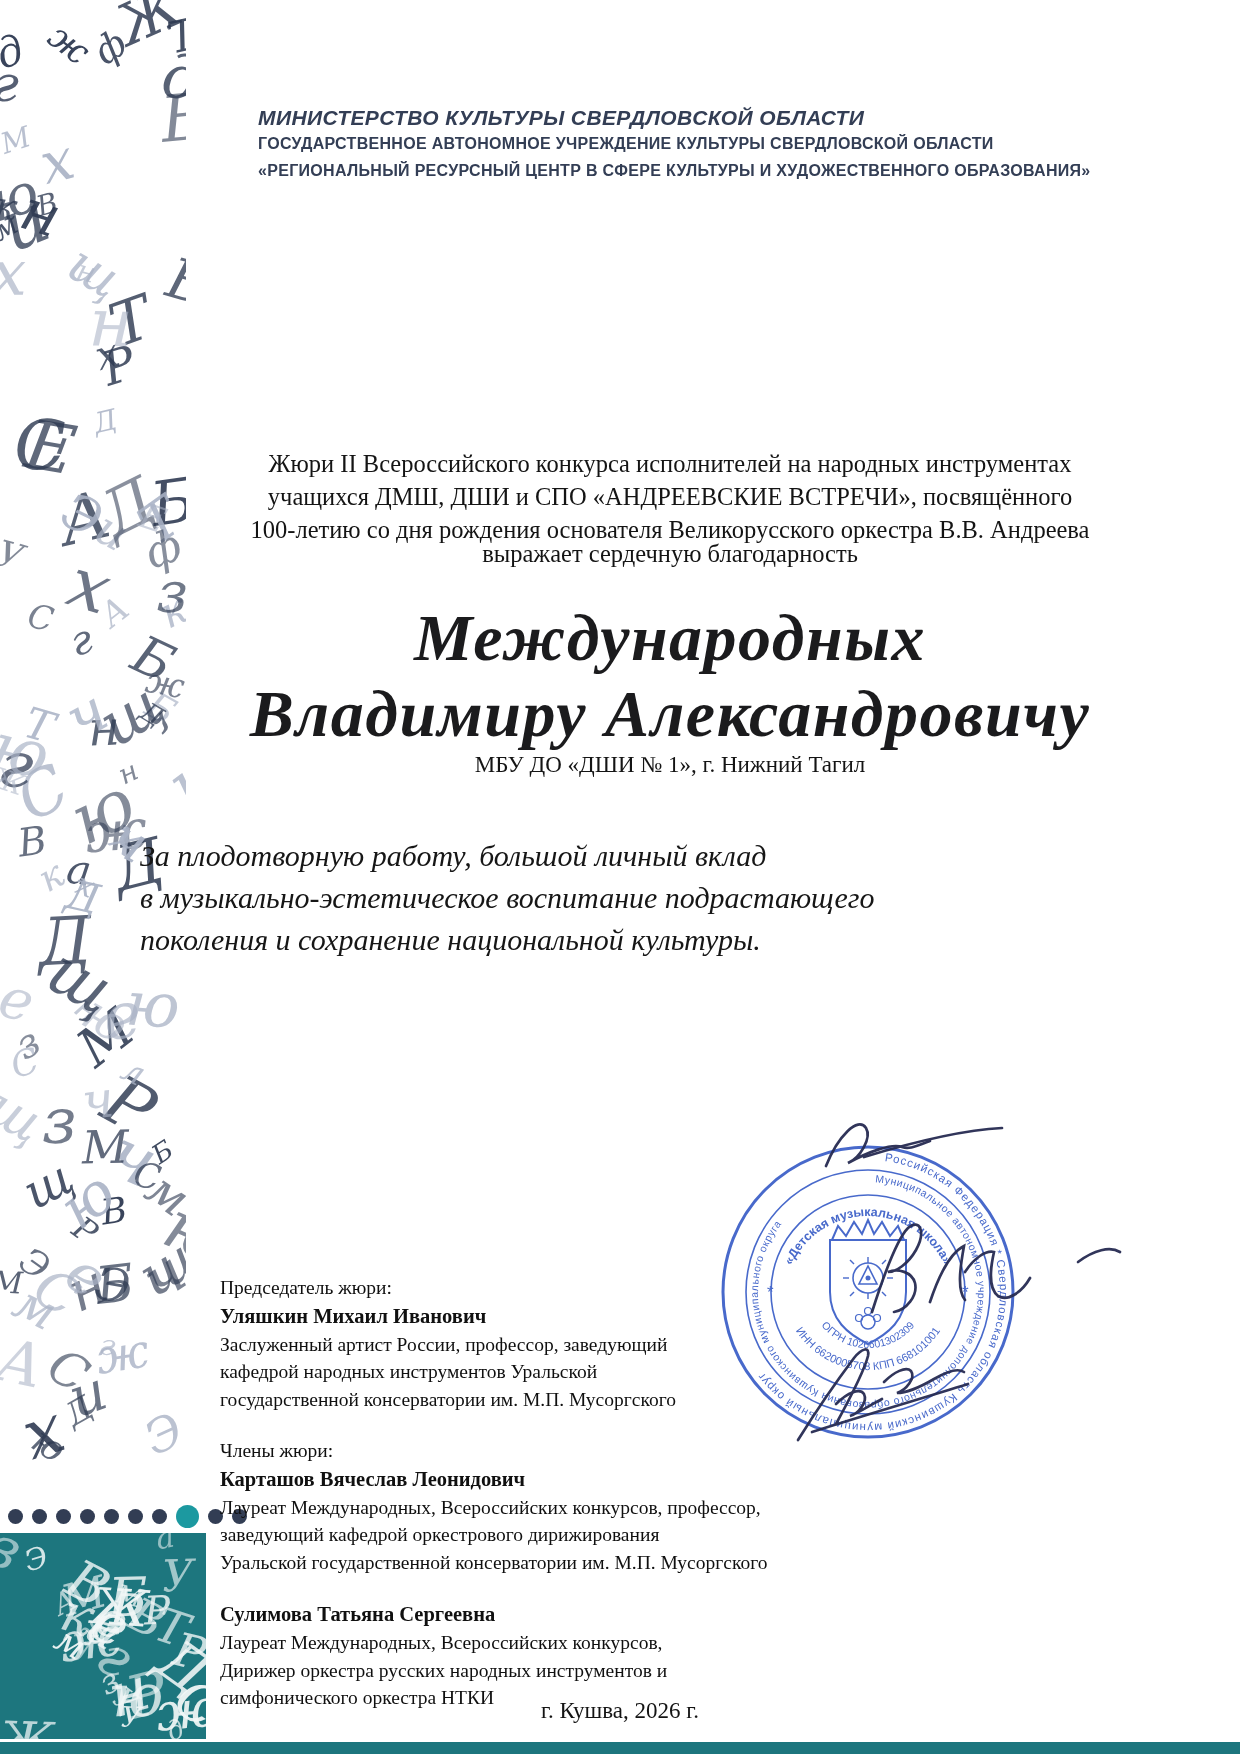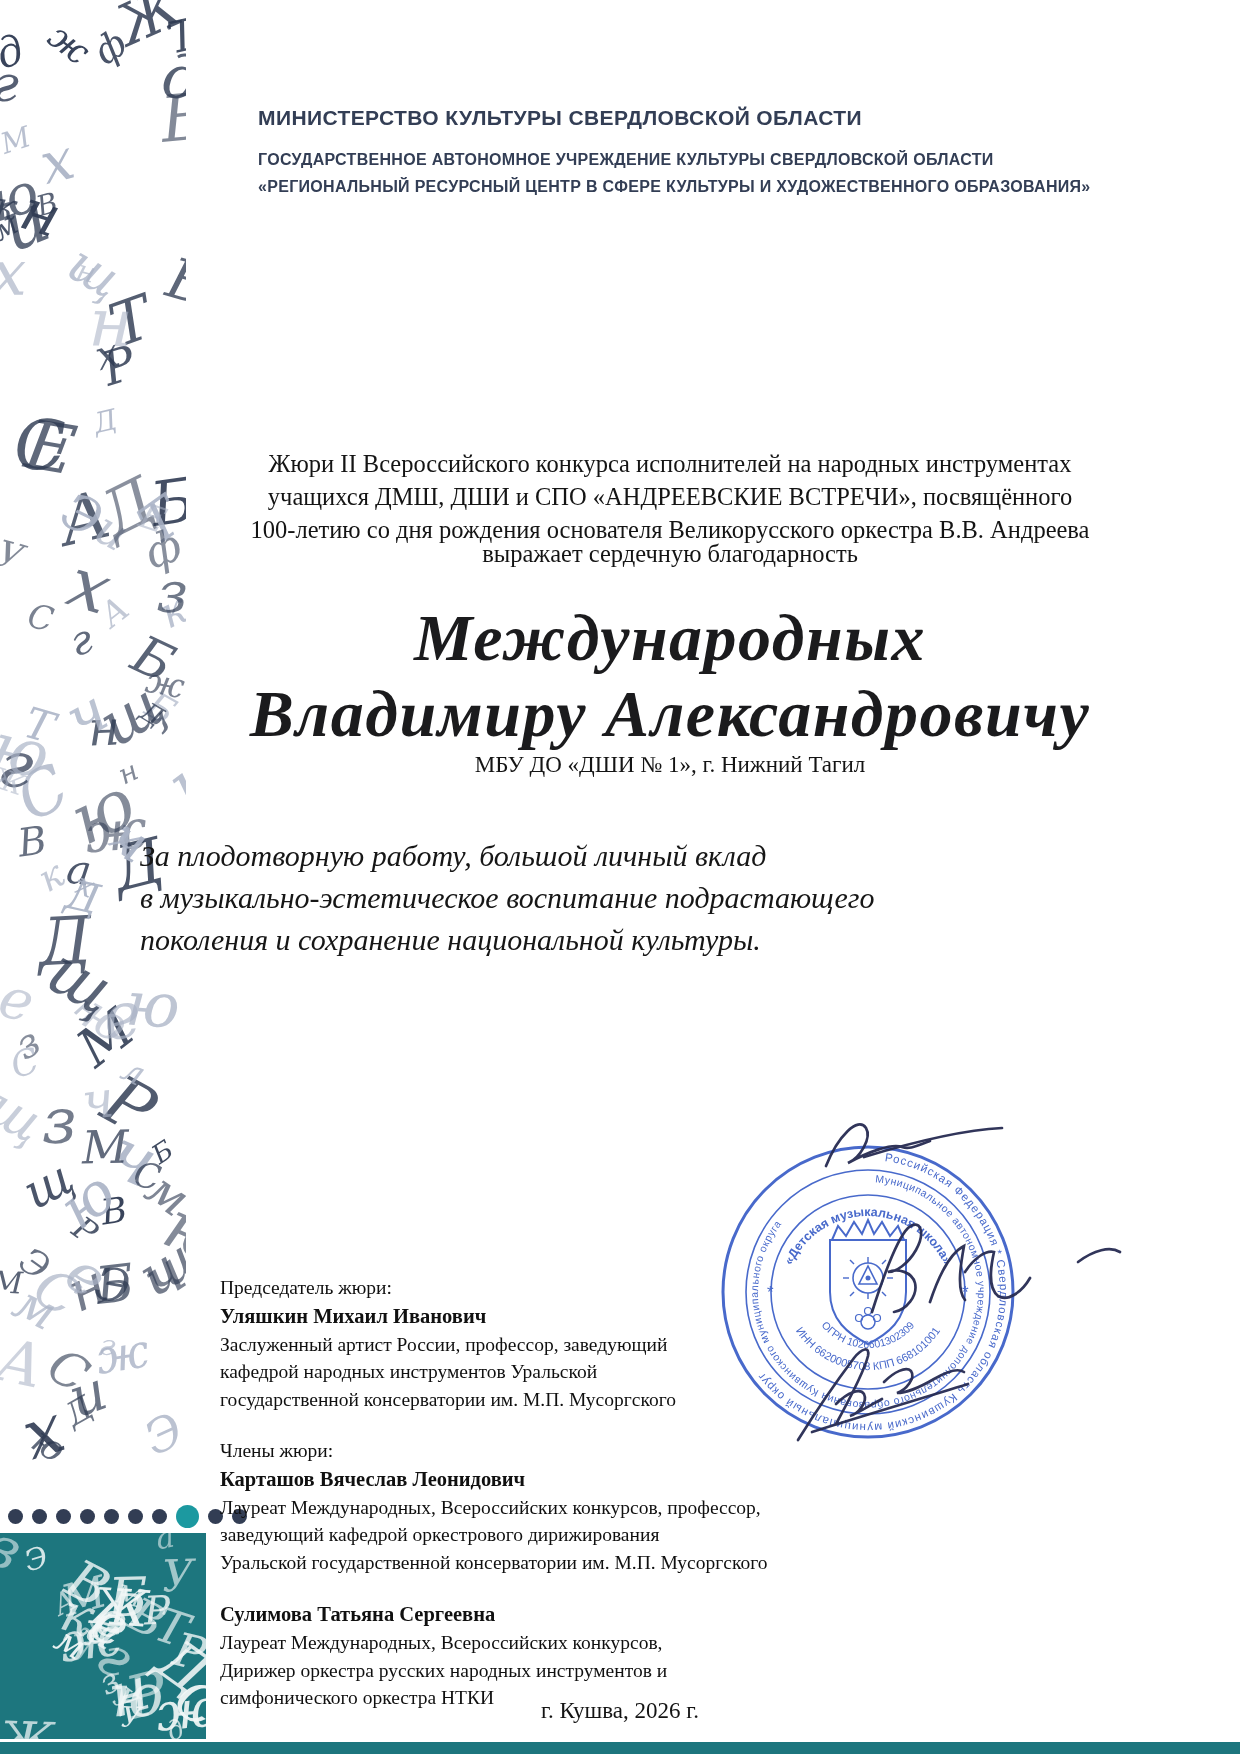--- a/index.html
+++ b/index.html
@@ -21,21 +21,21 @@
   
   .logo-box{position:absolute;left:34px;top:58px;width:208px;height:188px;background:#ffffff;z-index:3;}
   .logo-text{position:absolute;left:26px;top:22px;font-family:"Liberation Sans",sans-serif;
              font-weight:bold;font-size:92px;letter-spacing:-4px;color:#323d54;line-height:1;}
   .logo-swirl{position:absolute;left:142px;top:84px;}
   .logo-sub{position:absolute;left:116px;top:140px;font-family:"Liberation Sans",sans-serif;
             font-weight:bold;font-size:25px;letter-spacing:2px;color:#323d54;}
   
   .ministry{position:absolute;left:258px;top:106px;width:960px;z-index:3;
             font-family:"Liberation Sans",sans-serif;color:#333e55;text-align:left;}
-  .m1{font-size:21px;font-weight:600;letter-spacing:.4px;margin-bottom:16px;}
+  .m1{font-size:21px;font-weight:600;letter-spacing:.4px;font-style:italic;}
   .m2,.m3{font-size:16px;font-weight:600;letter-spacing:.3px;line-height:27px;}
   
   .title{position:absolute;left:190px;top:314px;width:960px;text-align:center;z-index:3;
          font-family:"Liberation Sans",sans-serif;font-weight:bold;color:#14808f;}
   .t1{font-size:56px;line-height:62px;letter-spacing:-1px;}
   .t2{font-size:46px;line-height:52px;letter-spacing:-.5px;}
   
   .intro{position:absolute;left:190px;top:447px;width:960px;text-align:center;z-index:3;
          font-size:24.5px;line-height:33px;white-space:pre-line;color:#141414;}
   .intro2{position:absolute;left:190px;top:540px;width:960px;text-align:center;z-index:3;

